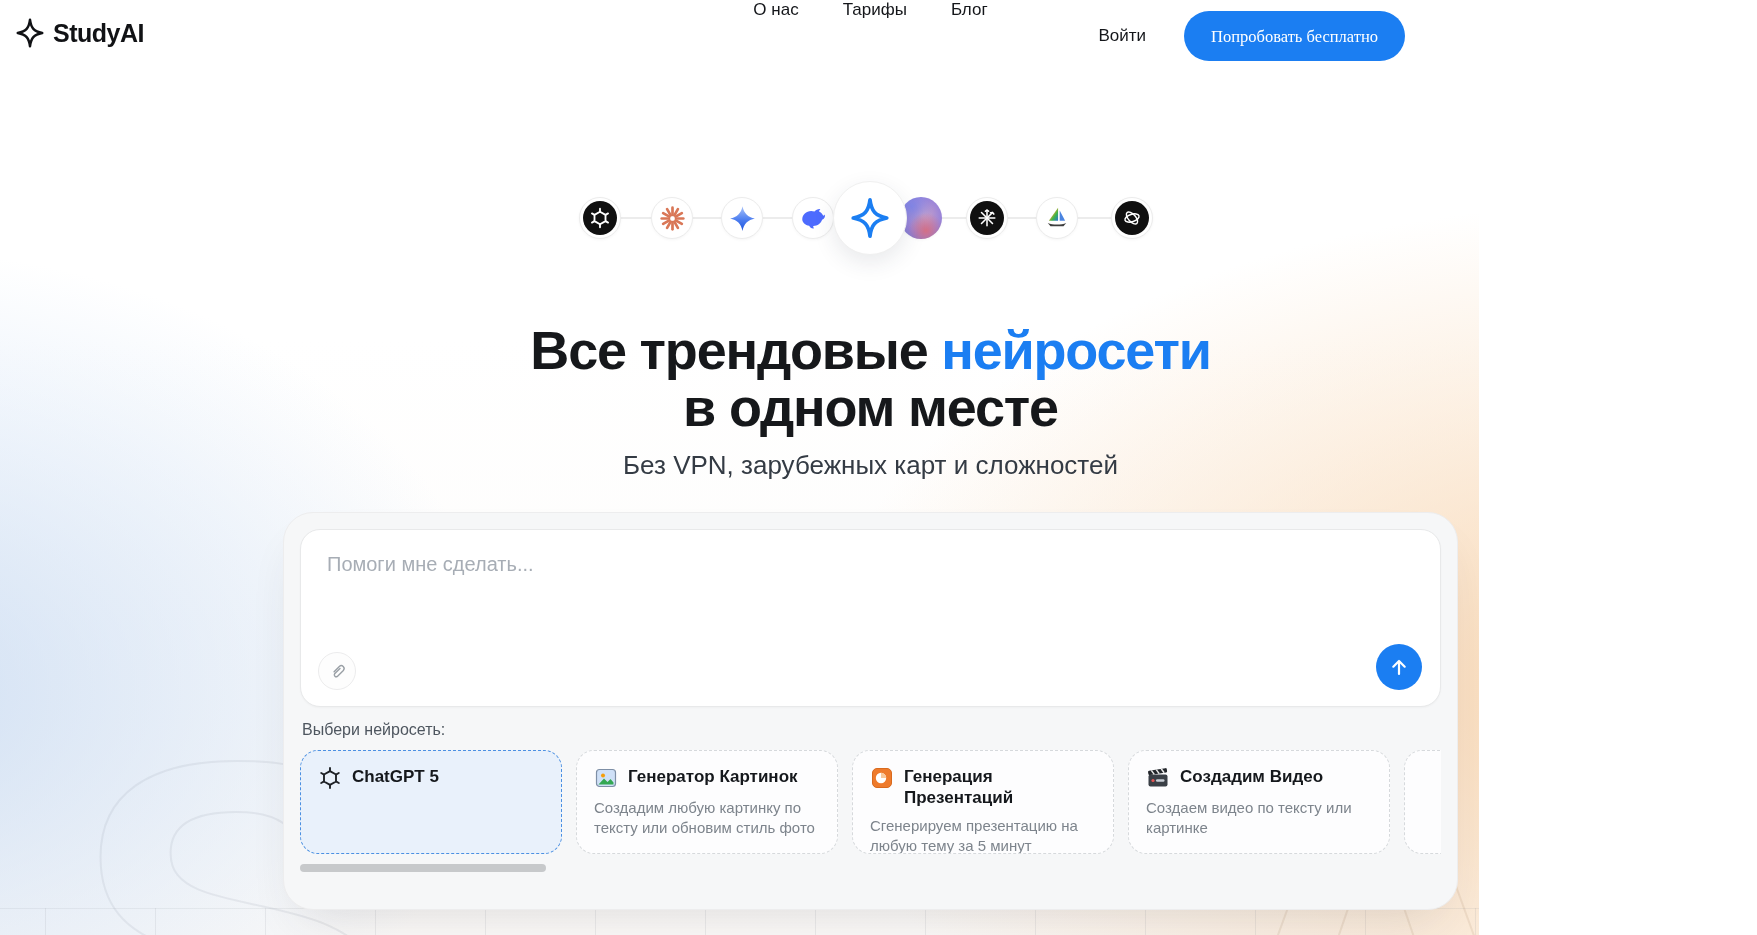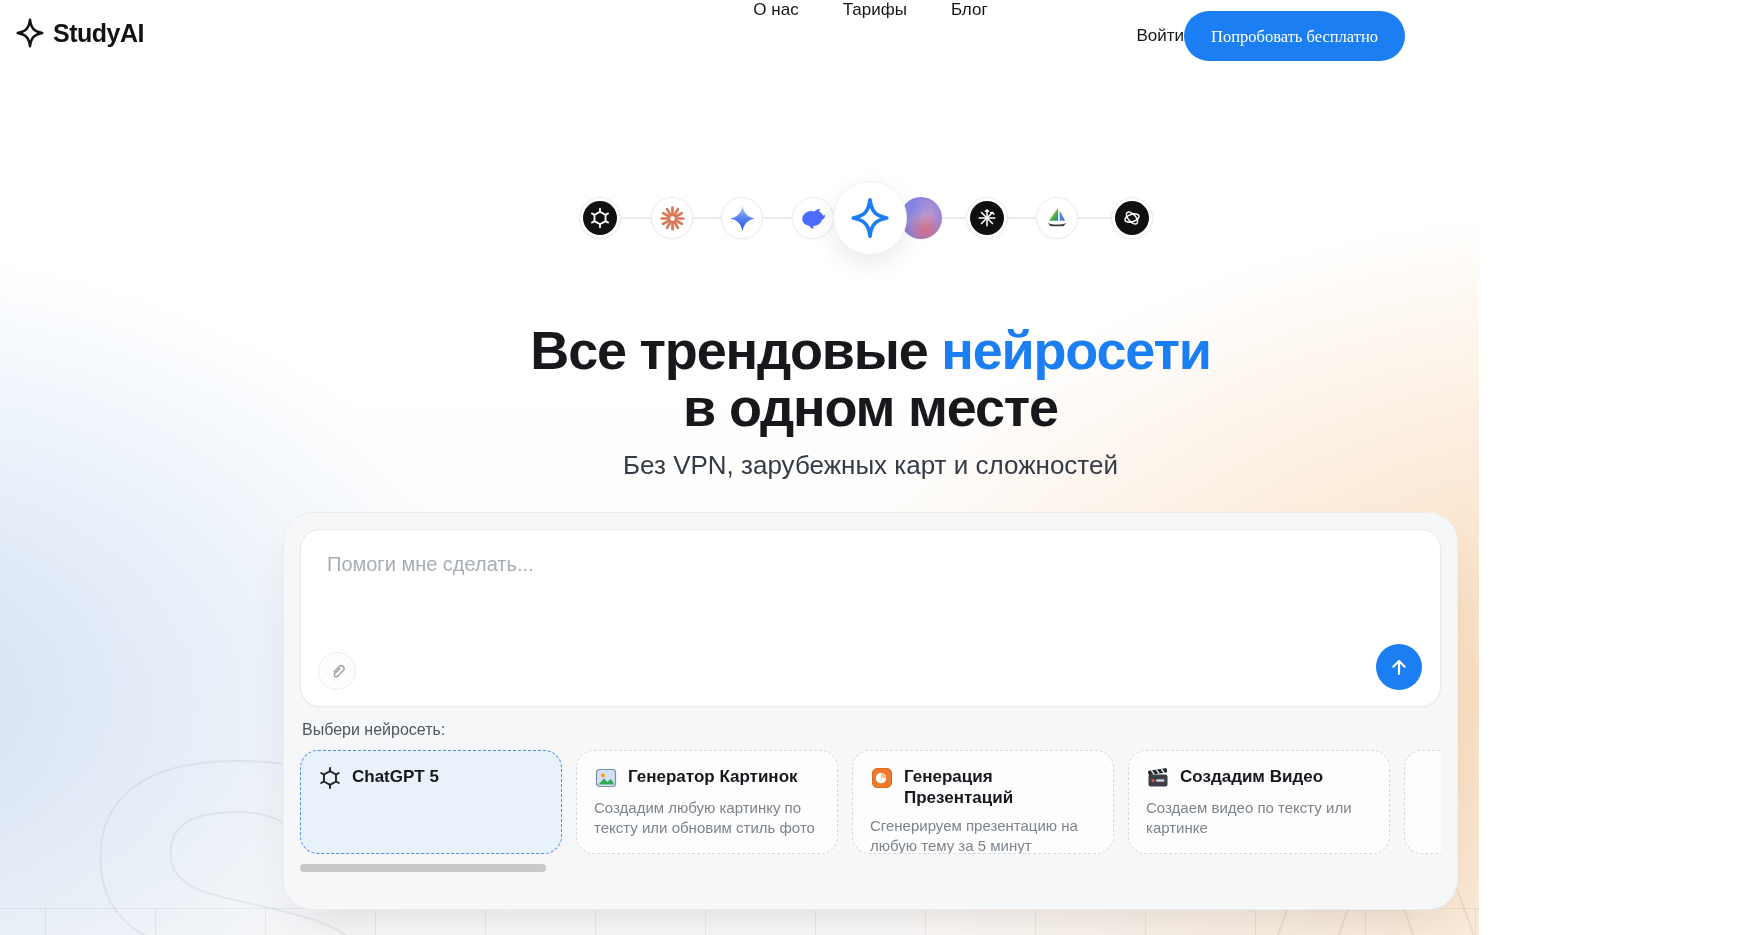--- a/index.html
+++ b/index.html
@@ -19,21 +19,21 @@
     background-image:linear-gradient(to right, rgba(120,125,135,0.12) 1px, transparent 1px);
     background-size:110px 100%; background-position:45px 0; }
 
   
   .header { position:absolute; z-index:5; left:0; top:0; width:100%; height:72px; }
   .brand { position:absolute; left:14px; top:16px; display:flex; align-items:center; gap:7px; cursor:pointer; }
   .brand-name { font-size:25px; font-weight:700; color:#111215; letter-spacing:-0.5px; }
   .main-nav { position:absolute; left:283px; top:0; width:1175px; height:72px;
     display:flex; justify-content:center; align-items:flex-start; gap:44px; }
   .main-nav a { font-size:17px; color:#14161a; text-decoration:none; cursor:pointer; }
-  .header-right { position:absolute; right:74px; top:0; height:72px; display:flex; align-items:center; }
+  .header-right { position:absolute; right:74px; top:0; height:72px; display:flex; align-items:center; gap:38px; }
   .login-link { font-size:17px; color:#14161a; text-decoration:none; cursor:pointer; }
   .cta-button { height:50px; padding:16px 27px; border:none; border-radius:26px; background:#1b7ef2;
     color:#ffffff; font-size:16.5px; font-family:Liberation Serif, serif; cursor:pointer; }
 
   
   .icons-row { position:absolute; z-index:4; left:283px; top:180px; width:1175px; height:90px; }
   .icon-line { position:absolute; left:300px; top:37px; width:552px; height:2px; background:#ececec; }
   .svc { position:absolute; width:42px; height:42px; border-radius:50%; background:#fff;
     border:1px solid #ececec; display:flex; align-items:center; justify-content:center;
     box-shadow:0 1px 3px rgba(0,0,0,0.04); }

